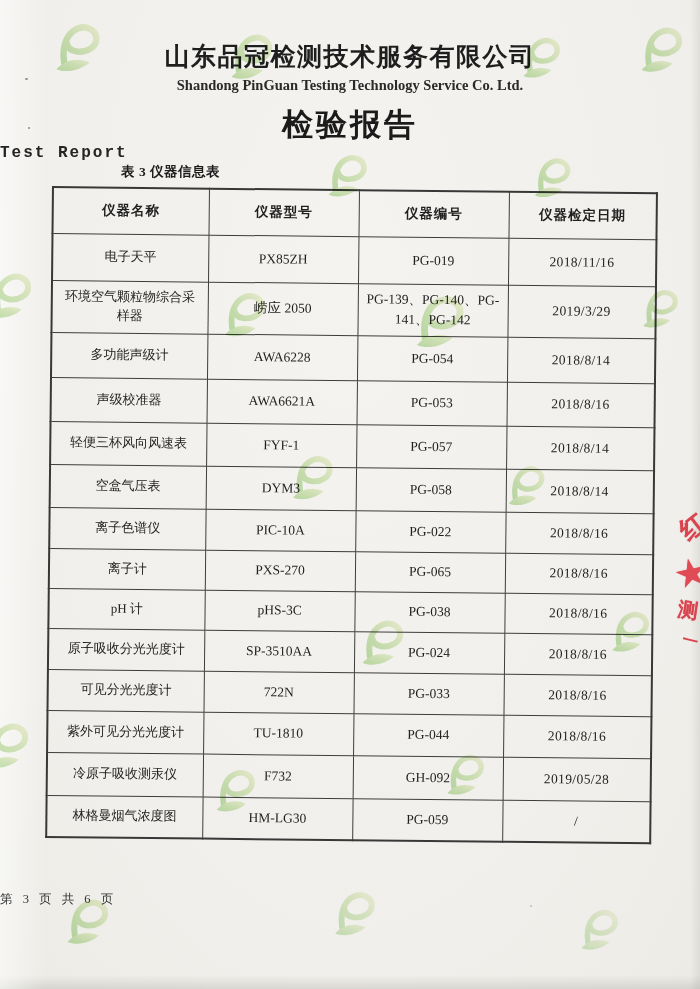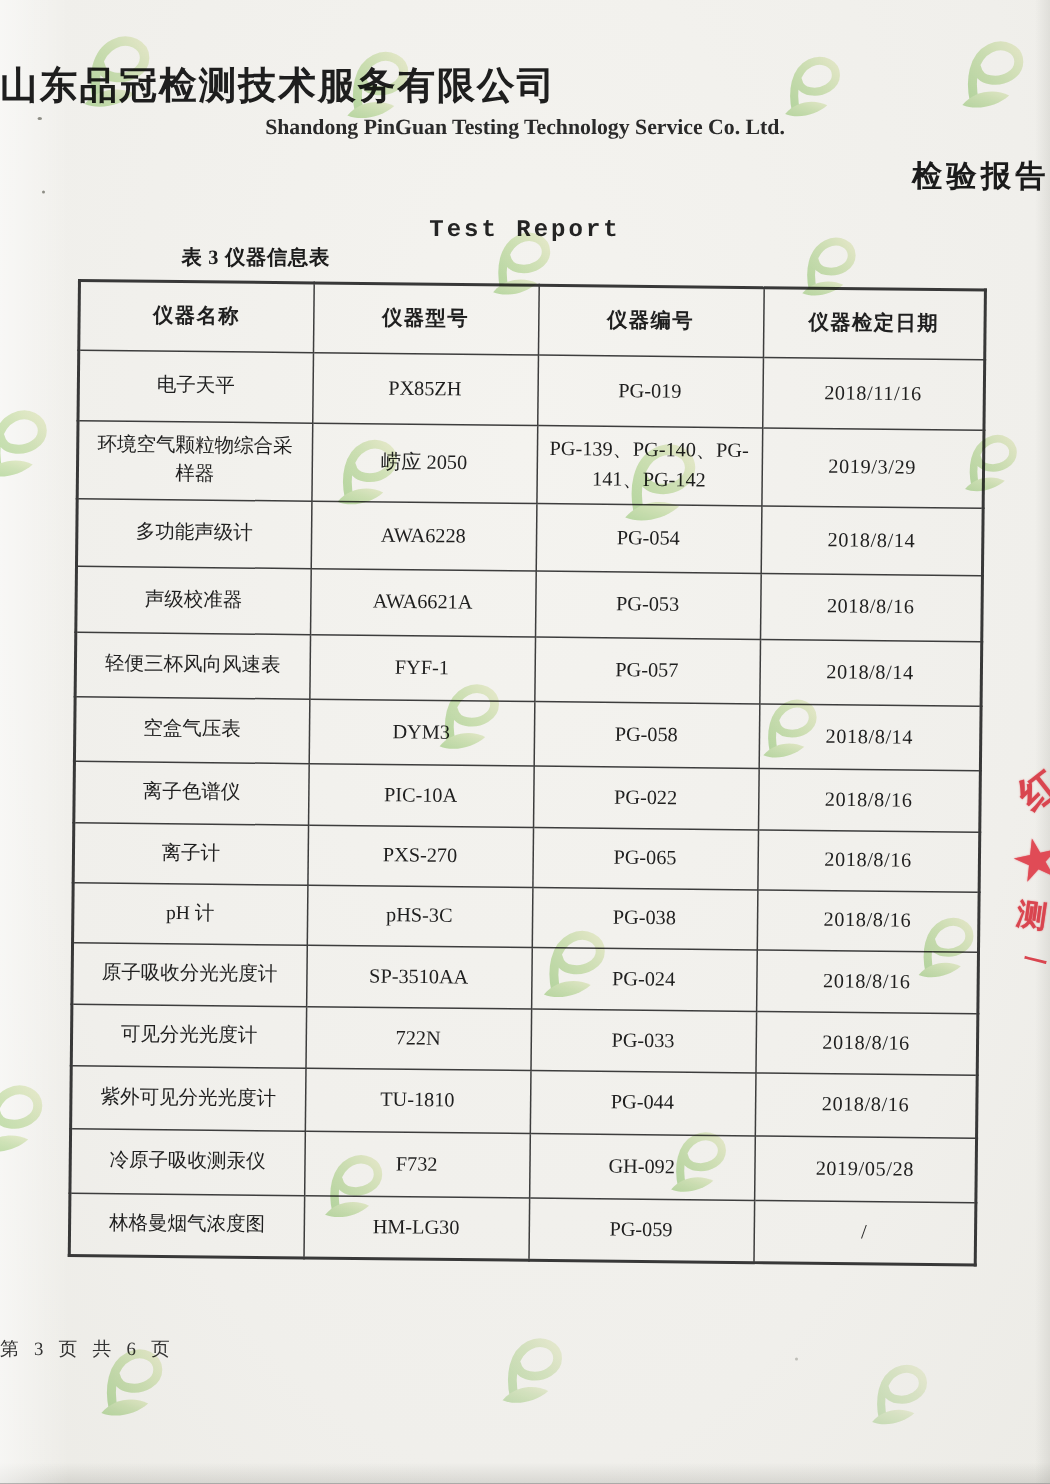--- a/index.html
+++ b/index.html
@@ -8,27 +8,27 @@
     background:
       linear-gradient(90deg, rgba(255,255,255,.55) 0px, rgba(255,255,255,0) 46px),
       linear-gradient(0deg, rgba(130,130,122,.22) 0px, rgba(130,130,122,0) 14px),
       linear-gradient(270deg, rgba(150,150,142,.18) 0px, rgba(150,150,142,0) 10px),
       radial-gradient(ellipse at 50% 30%, #f4f3ef 0%, #f0efeb 70%, #ecebe6 100%);
     font-family:"Liberation Serif", serif;color:#222;
   }
   .speck{position:absolute;background:#8d8d85;border-radius:50%;}
 
   
-  .company-cn{position:absolute;top:40px;left:0;right:0;text-align:left;
+  .company-cn{position:absolute;top:40px;left:0;right:0;text-align:center;
     font-size:25px;font-weight:bold;letter-spacing:1.5px;color:#1e1e1e;}
   .company-en{position:absolute;top:77px;left:0;right:0;text-align:center;
     font-size:14.5px;font-weight:bold;color:#2a2a2a;}
-  .title-cn{position:absolute;top:104px;left:0;right:0;text-align:right;
-    font-size:20px;font-weight:bold;letter-spacing:3px;color:#1b1b1b;}
-  .title-en{position:absolute;top:144px;left:0;right:0;text-align:center;
+  .title-cn{position:absolute;top:104px;left:0;right:0;text-align:center;
+    font-size:31px;font-weight:bold;letter-spacing:3px;color:#1b1b1b;}
+  .title-en{position:absolute;top:144px;left:0;right:0;
     font-family:"Liberation Mono", monospace;font-size:16px;font-weight:bold;letter-spacing:2px;color:#242424;}
   .caption{position:absolute;top:163px;left:77px;font-size:13.5px;font-weight:bold;color:#1c1c1c;letter-spacing:.5px;margin-left:44px;}
 
   
   .table-wrap{position:absolute;top:186px;left:52px;transform:rotate(.6deg);transform-origin:0 0;}
   table{border-collapse:collapse;table-layout:fixed;width:604px;background:transparent;
     border:2.2px solid #383838;}
   th,td{border:1.5px solid #3d3d3d;text-align:center;vertical-align:middle;
     padding:1px 6px;font-size:13px;color:#1f1f1f;line-height:1.45;}
   th{font-size:13.5px;font-weight:bold;letter-spacing:1px;}

